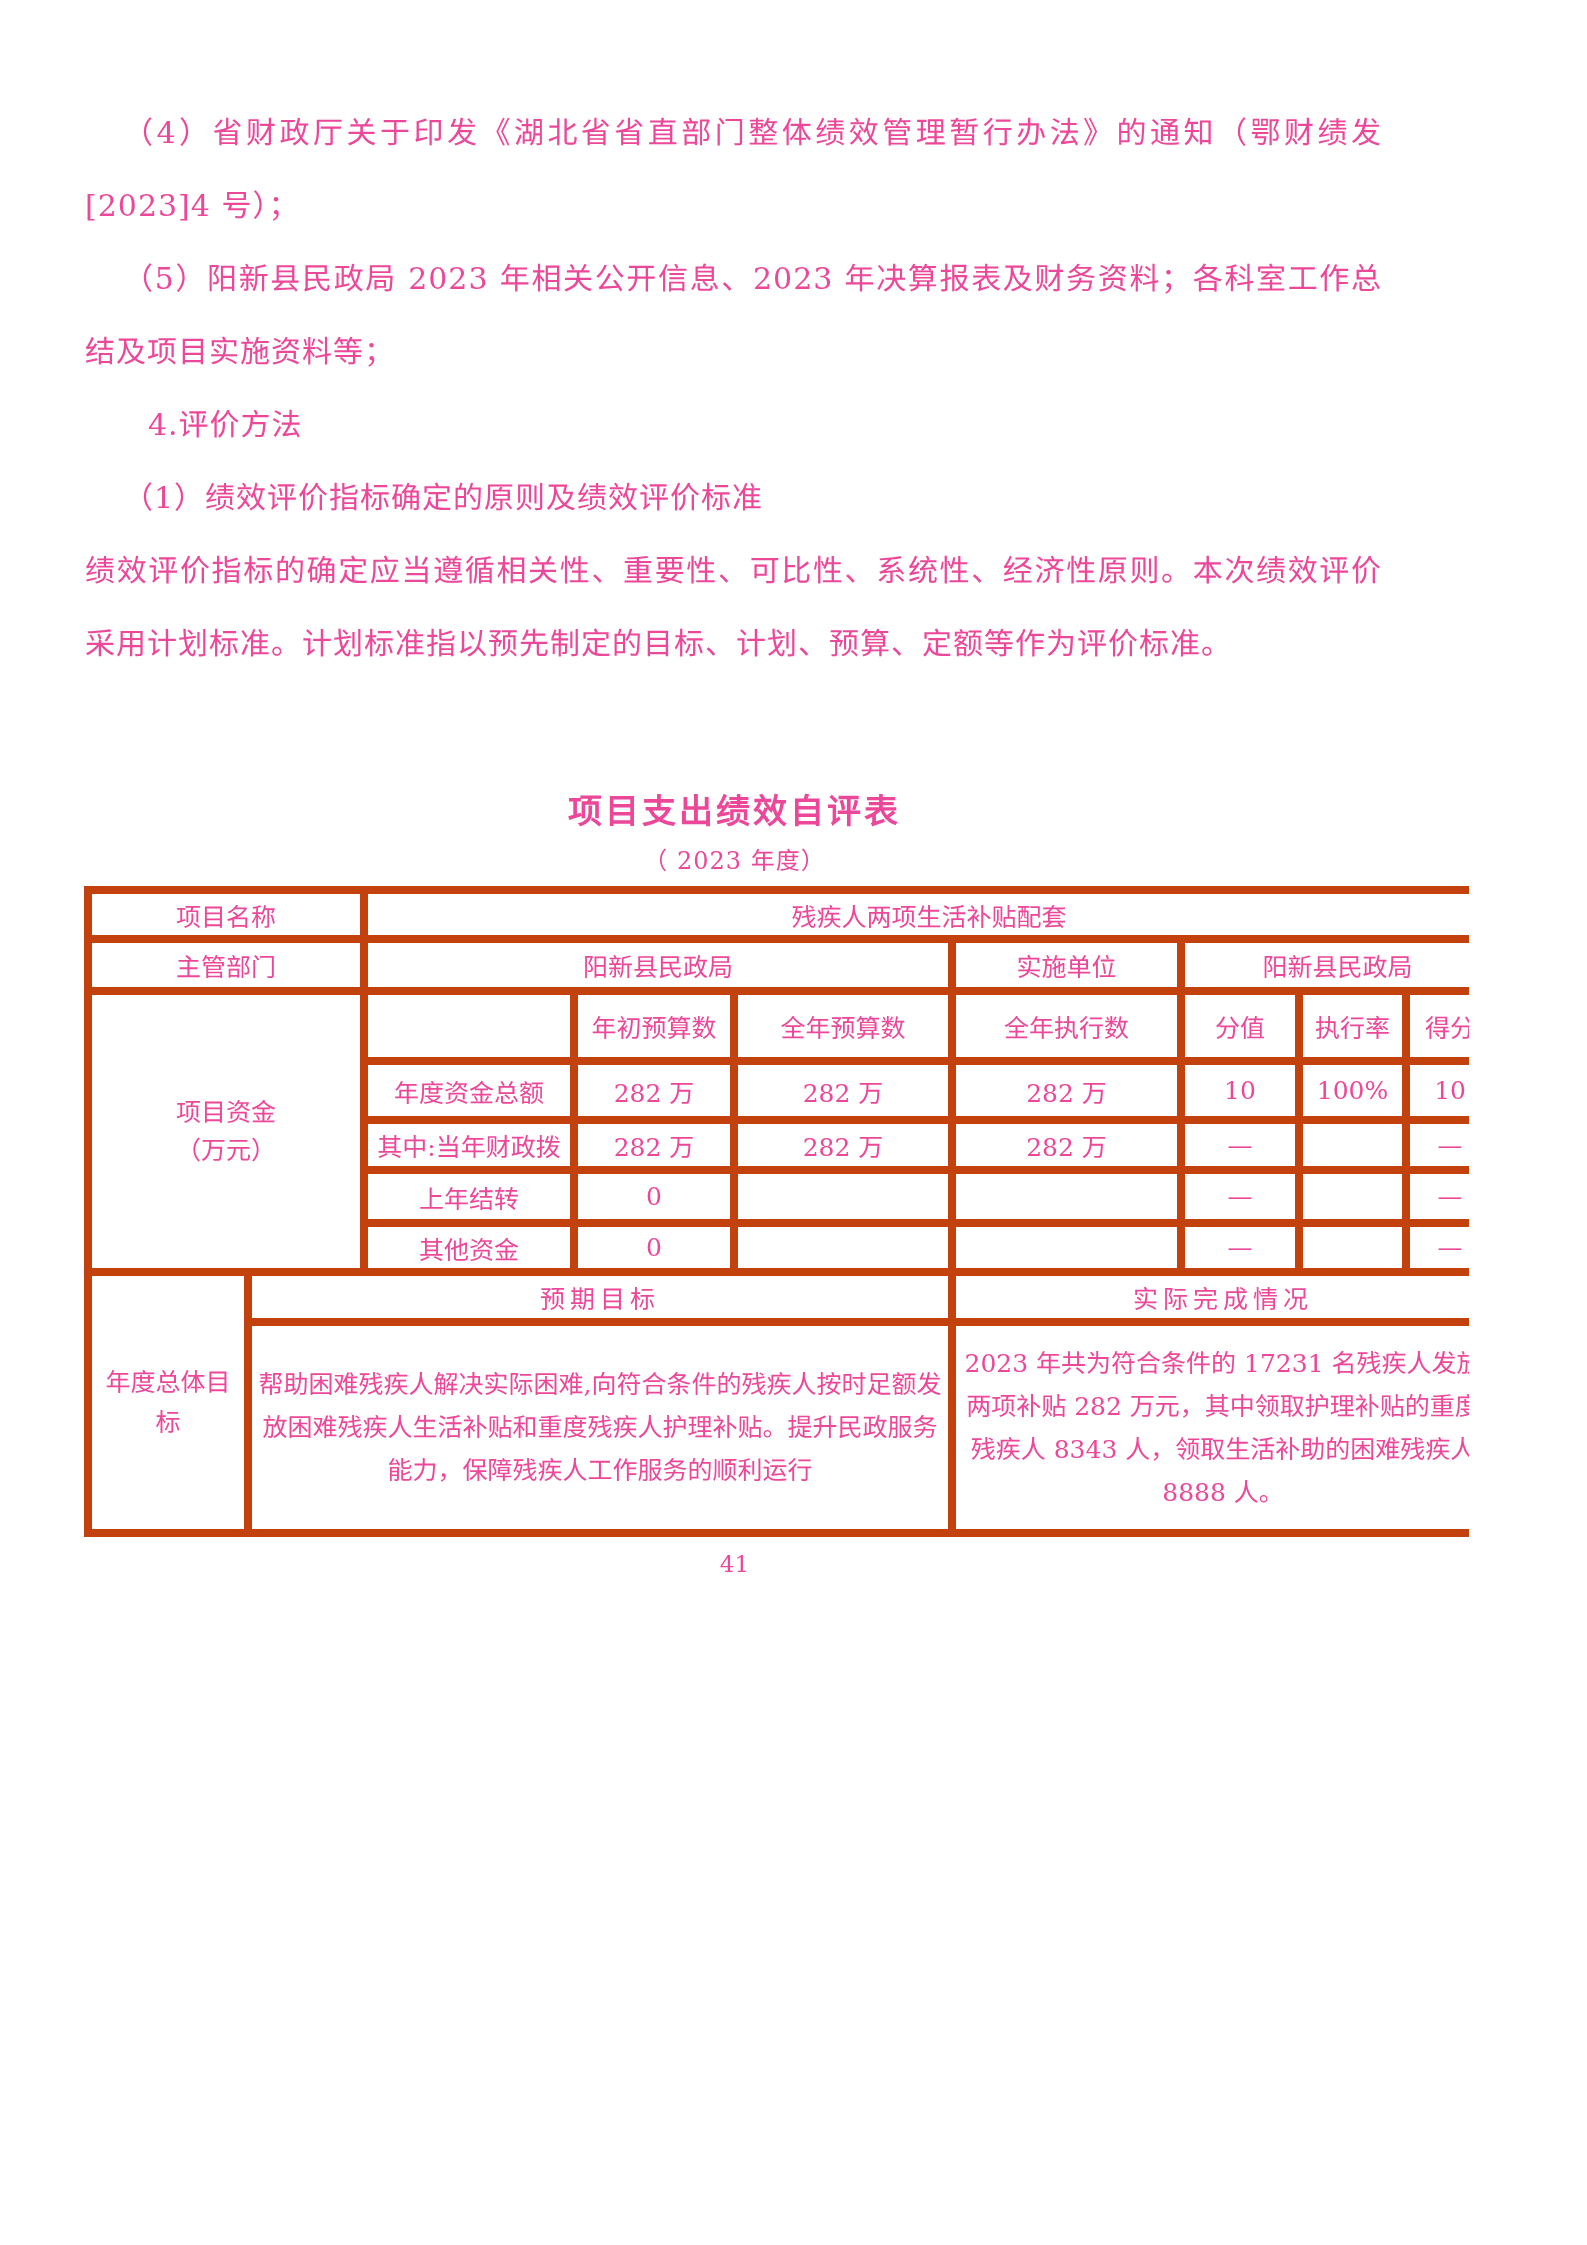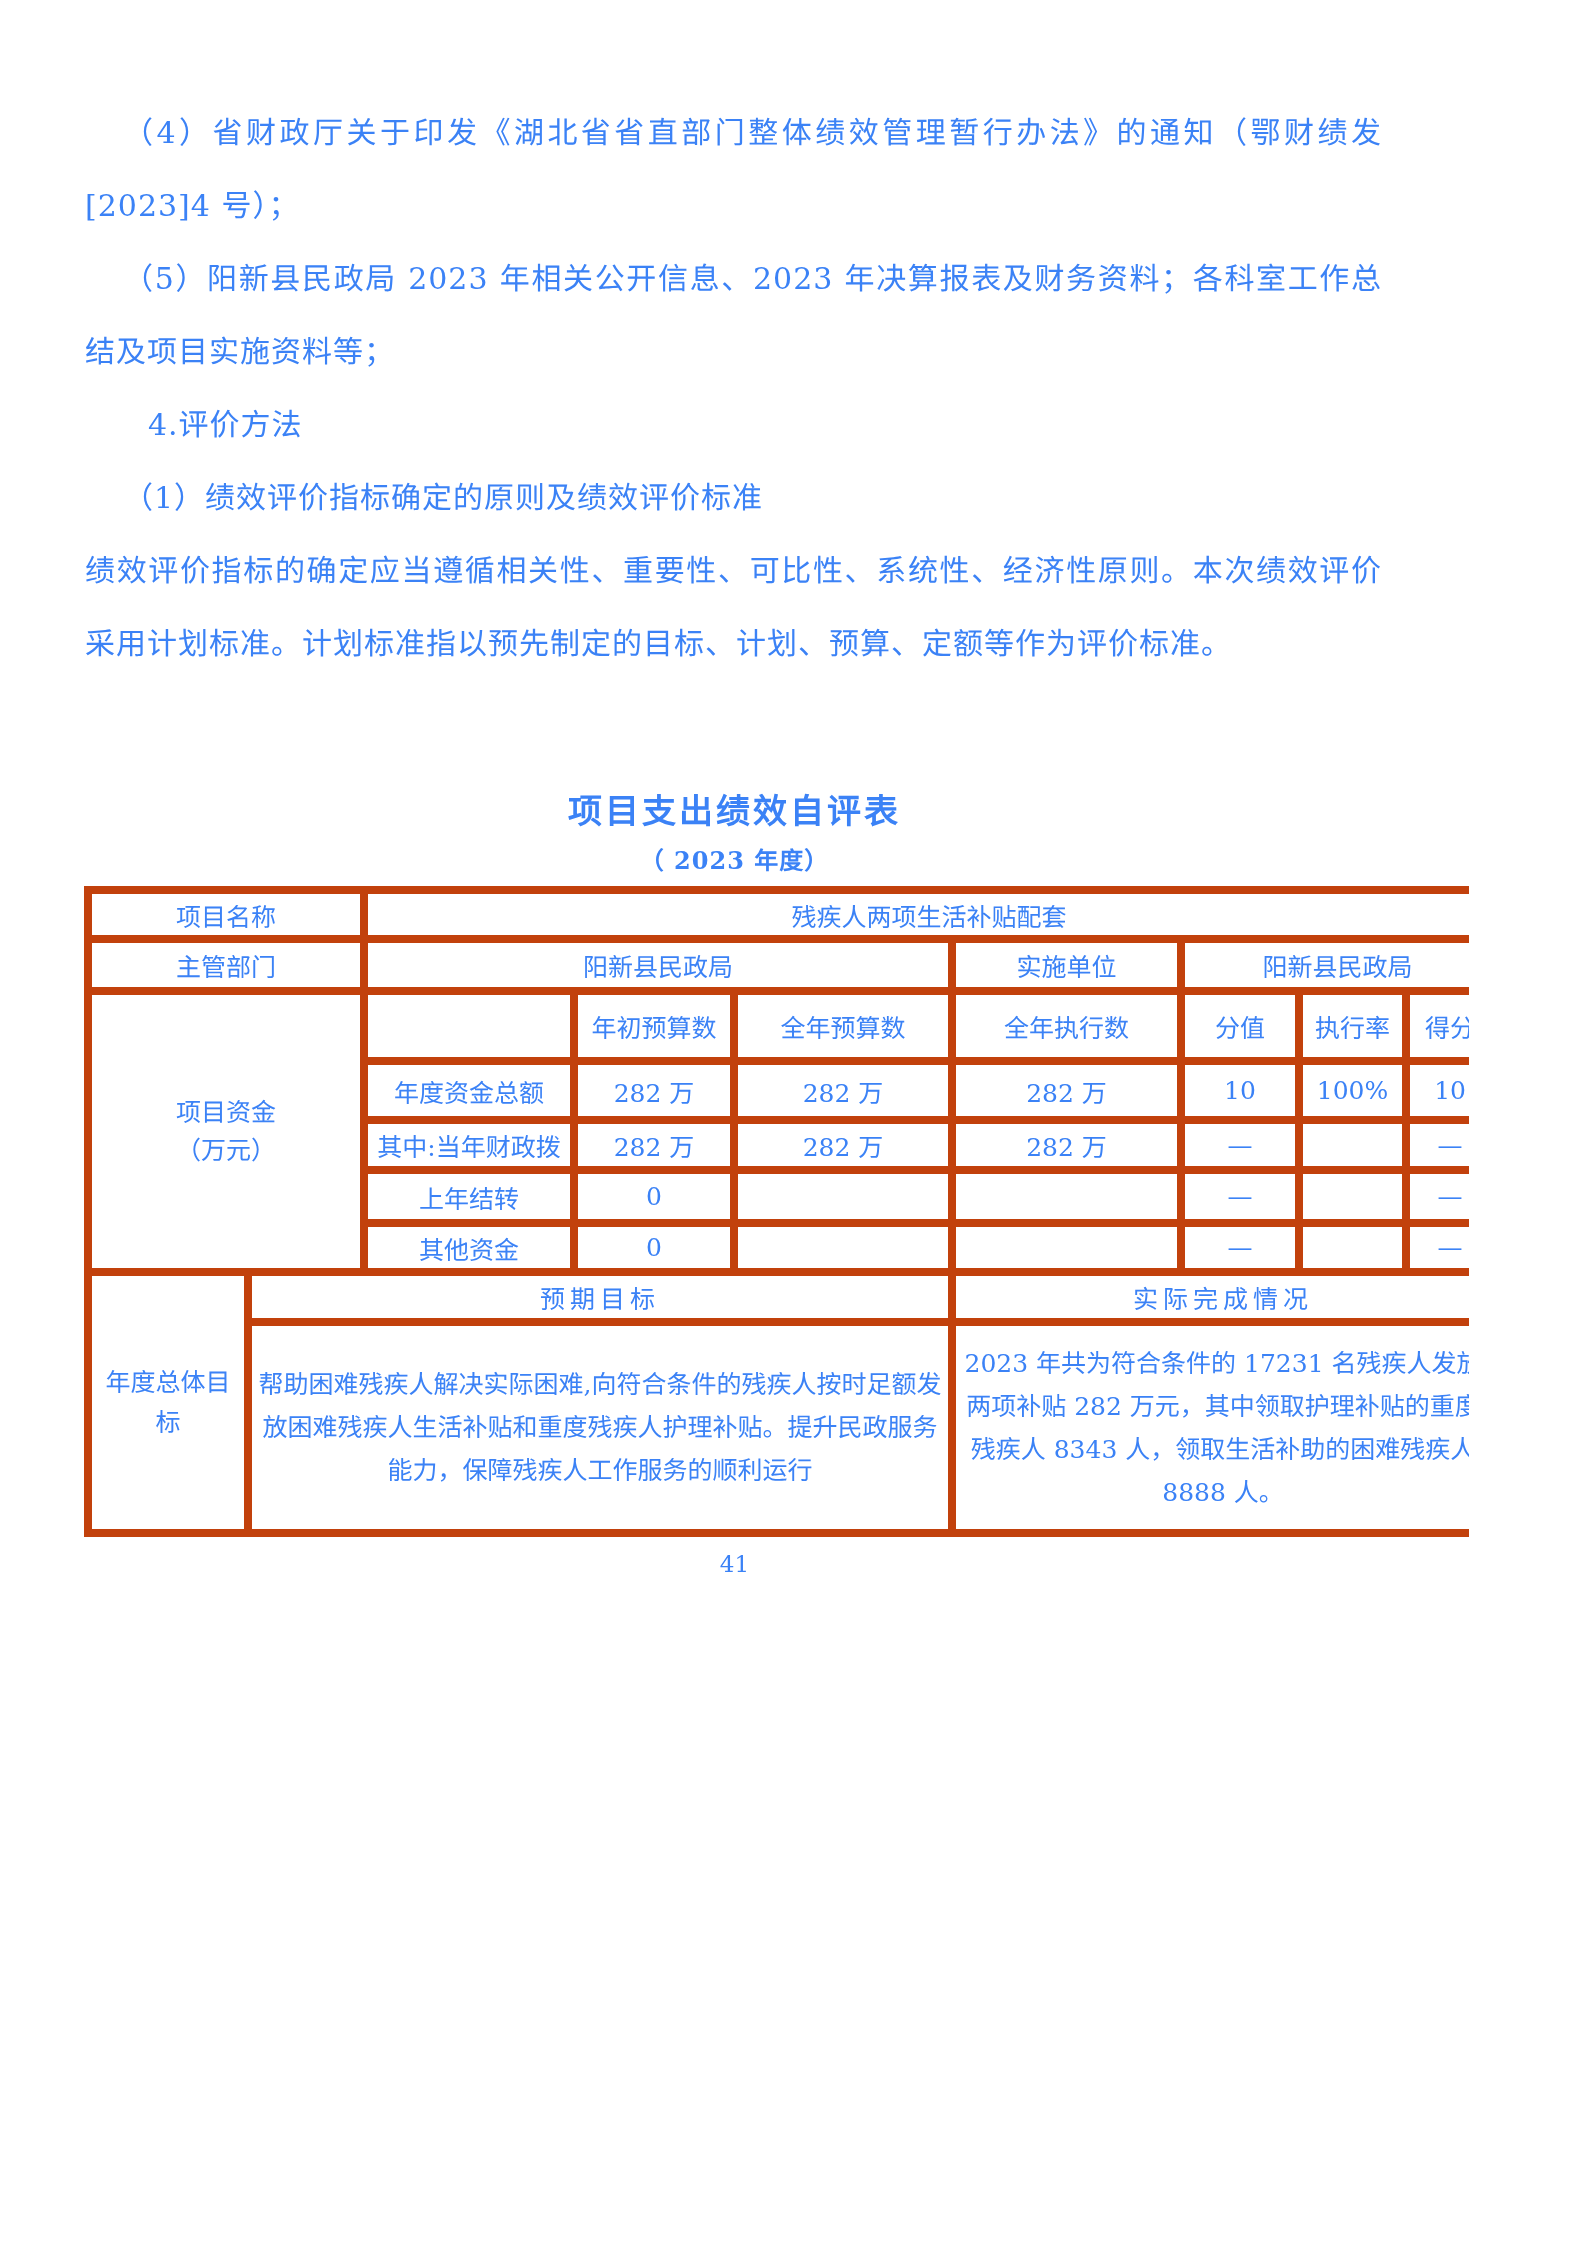--- a/index.html
+++ b/index.html
@@ -5,21 +5,21 @@
   html, body {
     margin: 0;
     padding: 0;
     background: #ffffff;
   }
   .page {
     position: relative;
     width: 1469px;
     height: 2245px;
     background: #ffffff;
-    color: #3b82f6;
+    color: #ec4899;
     font-family: "DejaVu Serif", "Liberation Serif", serif;
     overflow: hidden;
   }
   .body-text {
     margin: 0 87px 0 85px;
     padding-top: 96px;
   }
   .para {
     margin: 0;
     font-size: 30px;
@@ -46,21 +46,20 @@
     font-size: 34px;
     line-height: 42px;
     letter-spacing: 3px;
   }
   .table-subtitle {
     margin-top: 14px;
     text-align: center;
     font-size: 24px;
     line-height: 30px;
     letter-spacing: 1px;
-    font-weight: bold;
   }
   table.self-eval {
     border-collapse: collapse;
     table-layout: fixed;
     width: 1406px;
     margin-left: 84px;
     margin-top: 10px;
   }
   table.self-eval td {
     border: 8px solid #c2410c;

